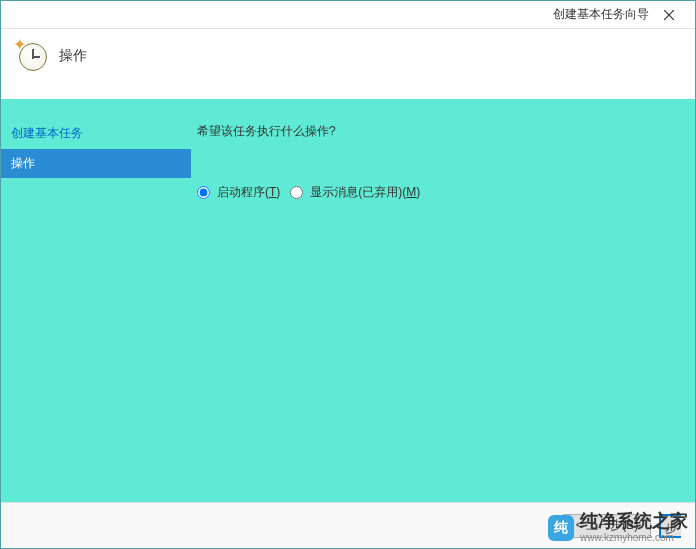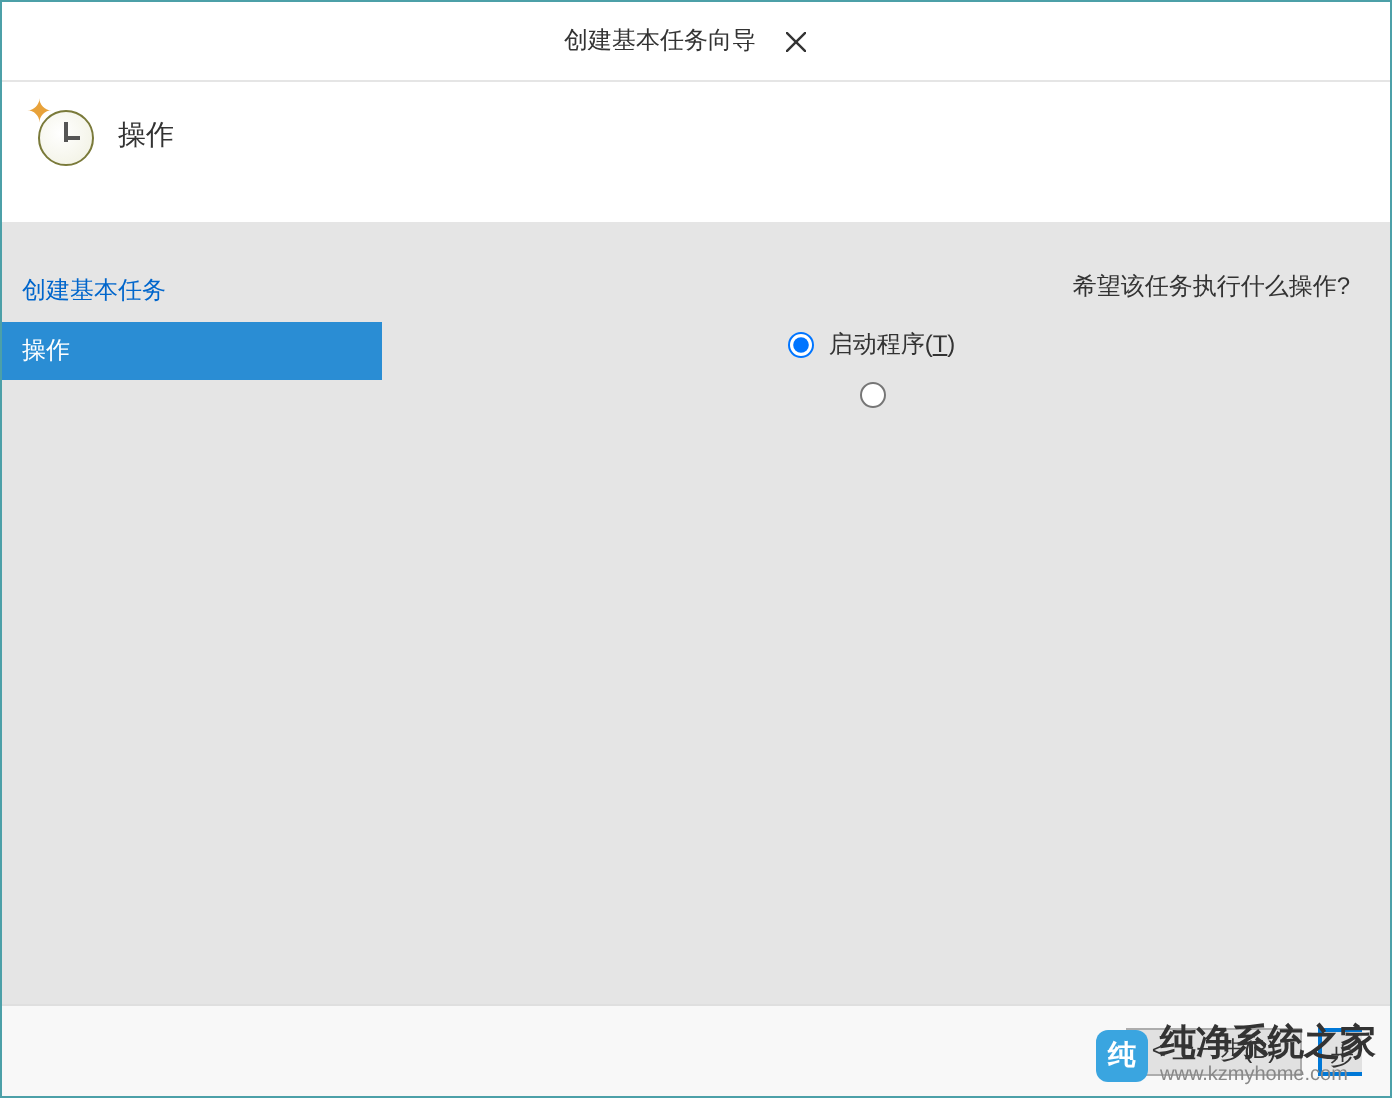--- a/index.html
+++ b/index.html
@@ -14,24 +14,24 @@
     }
     .window {
       width: 696px;
       height: 549px;
       border: 1px solid #4ca0a8;
       background: #ffffff;
       display: flex;
       flex-direction: column;
     }
     .titlebar {
-      height: 40px;
-      display: flex;
-      align-items: center;
-      justify-content: center;
+      height: 28px;
+      display: flex;
+      align-items: center;
+      justify-content: flex-end;
       padding: 0 6px 0 10px;
       border-bottom: 1px solid #e5e5e5;
     }
     .titlebar-title {
       font-size: 12px;
       color: #333;
     }
     .close-btn {
       width: 40px;
       height: 26px;
@@ -92,21 +92,21 @@
       line-height: 1;
     }
     .header-title {
       font-size: 14px;
       color: #333;
       padding-top: 8px;
     }
     .wizard-body {
       flex: 1;
       display: flex;
-      background: #e5e5e5;
+      background: #5eead4;
     }
     .sidebar {
       width: 190px;
       padding-top: 20px;
     }
     .sidebar-item {
       padding: 4px 10px;
       color: #0066cc;
       cursor: pointer;
       font-size: 12px;
@@ -116,26 +116,25 @@
       background: #2a8dd4;
       color: #ffffff;
     }
     .content {
       flex: 1;
       padding: 24px 20px 10px 6px;
     }
     .prompt {
       font-size: 12px;
       color: #333;
-      margin-bottom: 12px;
-      text-align: right;
+      margin-bottom: 44px;
     }
     .radio-group {
       display: flex;
-      flex-direction: column;
+      flex-direction: row;
       gap: 10px;
       align-items: center;
     }
     .radio-row {
       display: flex;
       align-items: center;
       gap: 7px;
       cursor: pointer;
     }
     .radio-row input[type=radio] {
@@ -246,20 +245,23 @@
         <label class="radio-row">
           <input type="radio" name="act" checked="" style="">
           <span class="rlabel">
             <span>启动程序</span>(<span class="u">T</span>)
           </span>
         </label>
 
 
         <label class="radio-row">
           <input type="radio" name="act" style="">
+          <span class="rlabel">
+            <span>显示消息(已弃用)</span>(<span class="u">M</span>)
+          </span>
         </label>
 
       </div>
     </div>
   </div>
 
   <div class="buttons">
     <button class="btn">
       <span>&lt; 上一步(B)</span>
     </button>

